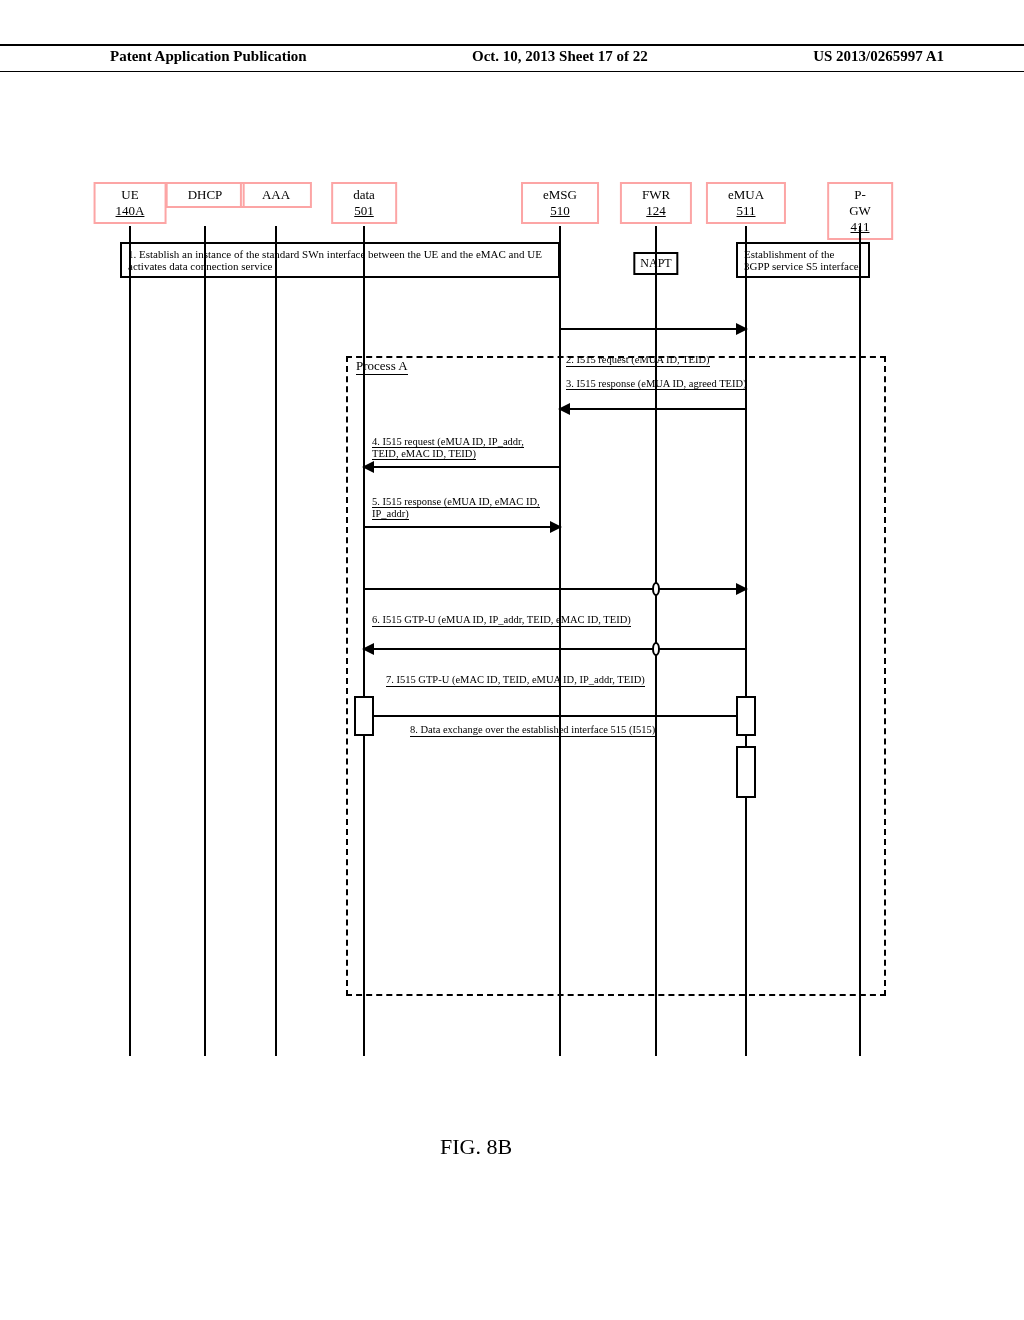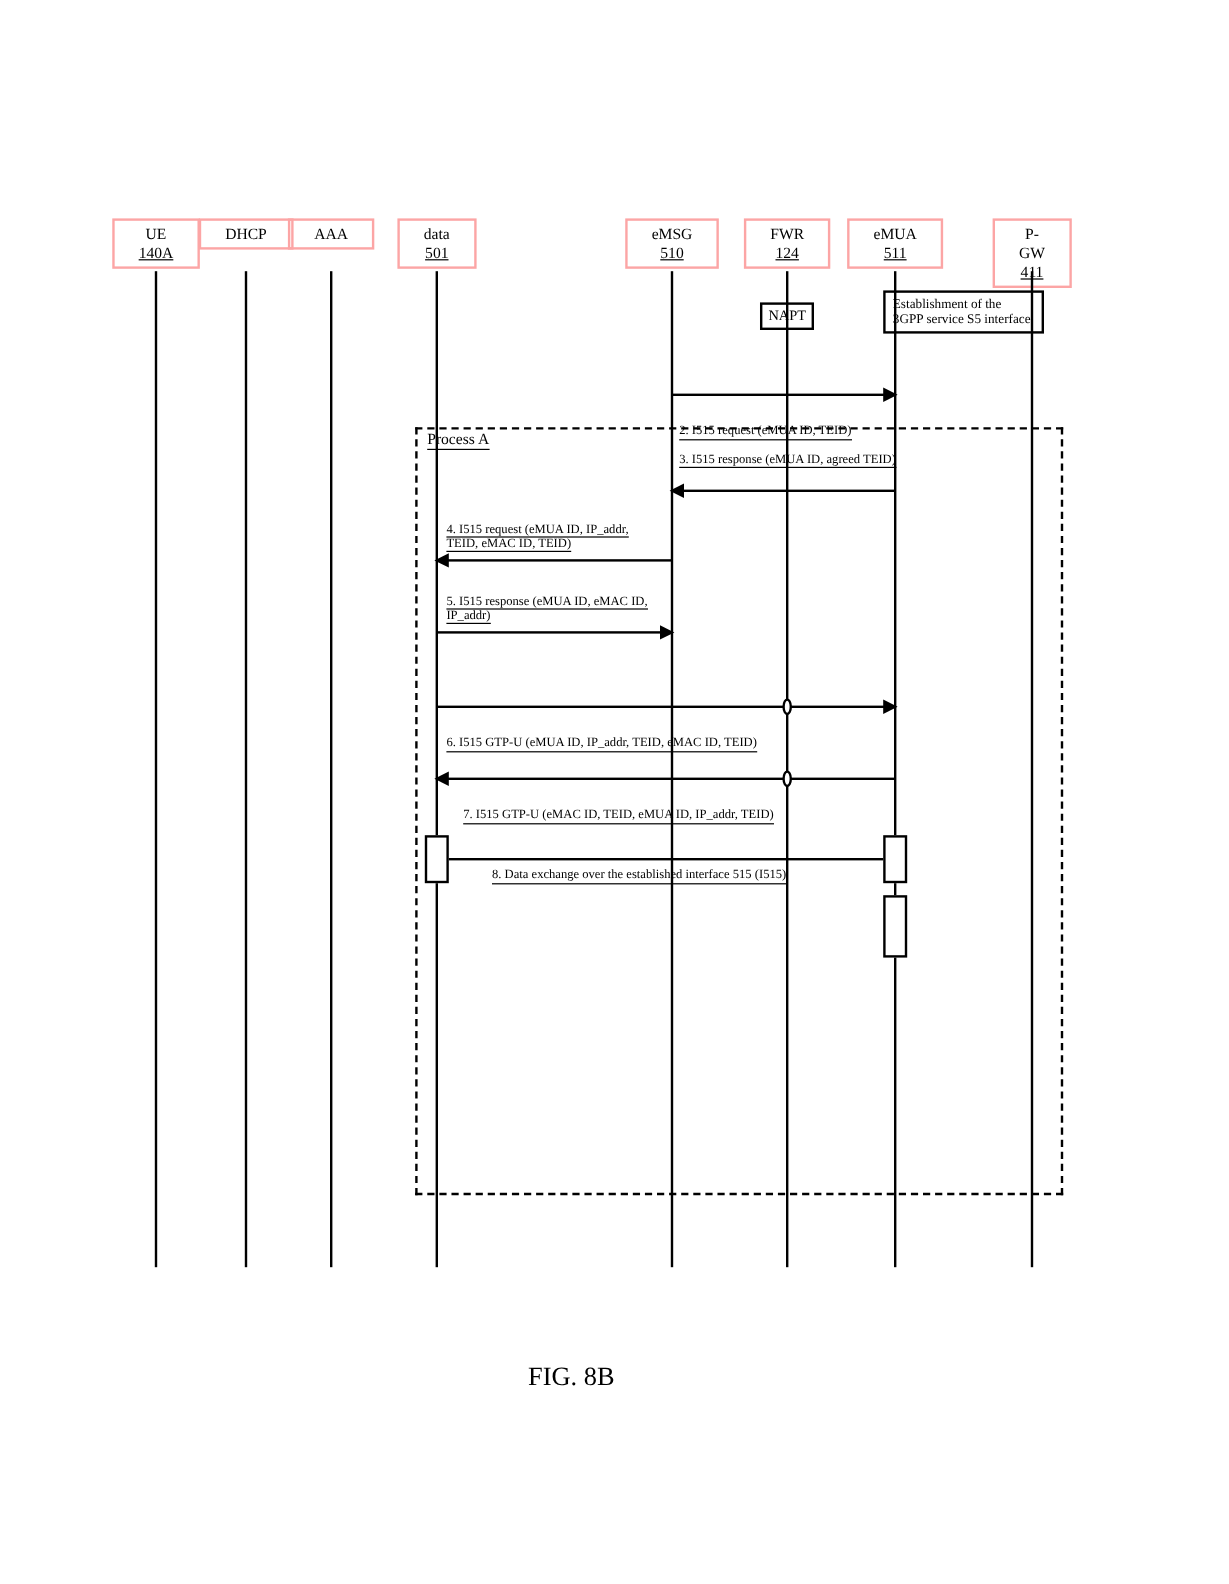--- a/index.html
+++ b/index.html
@@ -21,20 +21,25 @@
 .arr .pass { position: absolute; top: -6px; width: 8px; height: 14px; border: 2px solid #000; border-radius: 50%; background: #fff; }
 .lbl { position: absolute; font-size: 10.5px; line-height: 1.15; }
 .lbl.u { border-bottom: 1px solid #000; margin-top: 44px; }
 .exec { position: absolute; border: 2px solid #000; background: #fff; width: 20px; transform: translateX(-10px); }
 .fig { position: absolute; bottom: 160px; left: 440px; font-size: 22px; }
 </style>
 </head>
 <body>
 
 <div class="page">
+  <div class="hdr">
+    <span>Patent Application Publication</span>
+    <span>Oct. 10, 2013  Sheet 17 of 22</span>
+    <span>US 2013/0265997 A1</span>
+  </div>
 
   <div class="diagram">
 
     <div class="heads">
       <div class="head" style="left:20px"><span>UE</span><span class="hid">140A</span></div>
       <div class="head" style="left:95px"><span>DHCP</span></div>
       <div class="head" style="left:166px"><span>AAA</span></div>
       <div class="head" style="left:254px"><span>data</span><span class="hid">501</span></div>
       <div class="head" style="left:450px"><span>eMSG</span><span class="hid">510</span></div>
       <div class="head" style="left:546px"><span>FWR</span><span class="hid">124</span></div>
@@ -44,20 +49,21 @@
 
     <div class="lifeline" style="left:20px; height:830px"></div>
     <div class="lifeline" style="left:95px; height:830px"></div>
     <div class="lifeline" style="left:166px; height:830px"></div>
     <div class="lifeline" style="left:254px; height:830px"></div>
     <div class="lifeline" style="left:450px; height:830px"></div>
     <div class="lifeline" style="left:546px; height:830px"></div>
     <div class="lifeline" style="left:636px; height:830px"></div>
     <div class="lifeline" style="left:750px; height:830px"></div>
 
+    <div class="span1" style="left:10px; top:72px; width:440px">1. Establish an instance of the standard SWn interface between the UE and the eMAC and UE activates data connection service</div>
     <div class="span1" style="left:626px; top:72px; width:134px">Establishment of the 3GPP service S5 interface</div>
     <div class="nbox" style="left:546px; top:82px">NAPT</div>
 
     <div class="pbox" style="left:236px; top:186px; width:540px; height:640px"></div>
     <div class="plabel" style="left:246px; top:188px">Process A</div>
 
     <div class="lbl u" style="left:456px; top:140px">2. I515 request (eMUA ID, TEID)</div>
     <div class="arr r" style="left:450px; top:158px; width:186px"></div>
 
     <div class="lbl" style="left:456px; top:208px; width:190px">

